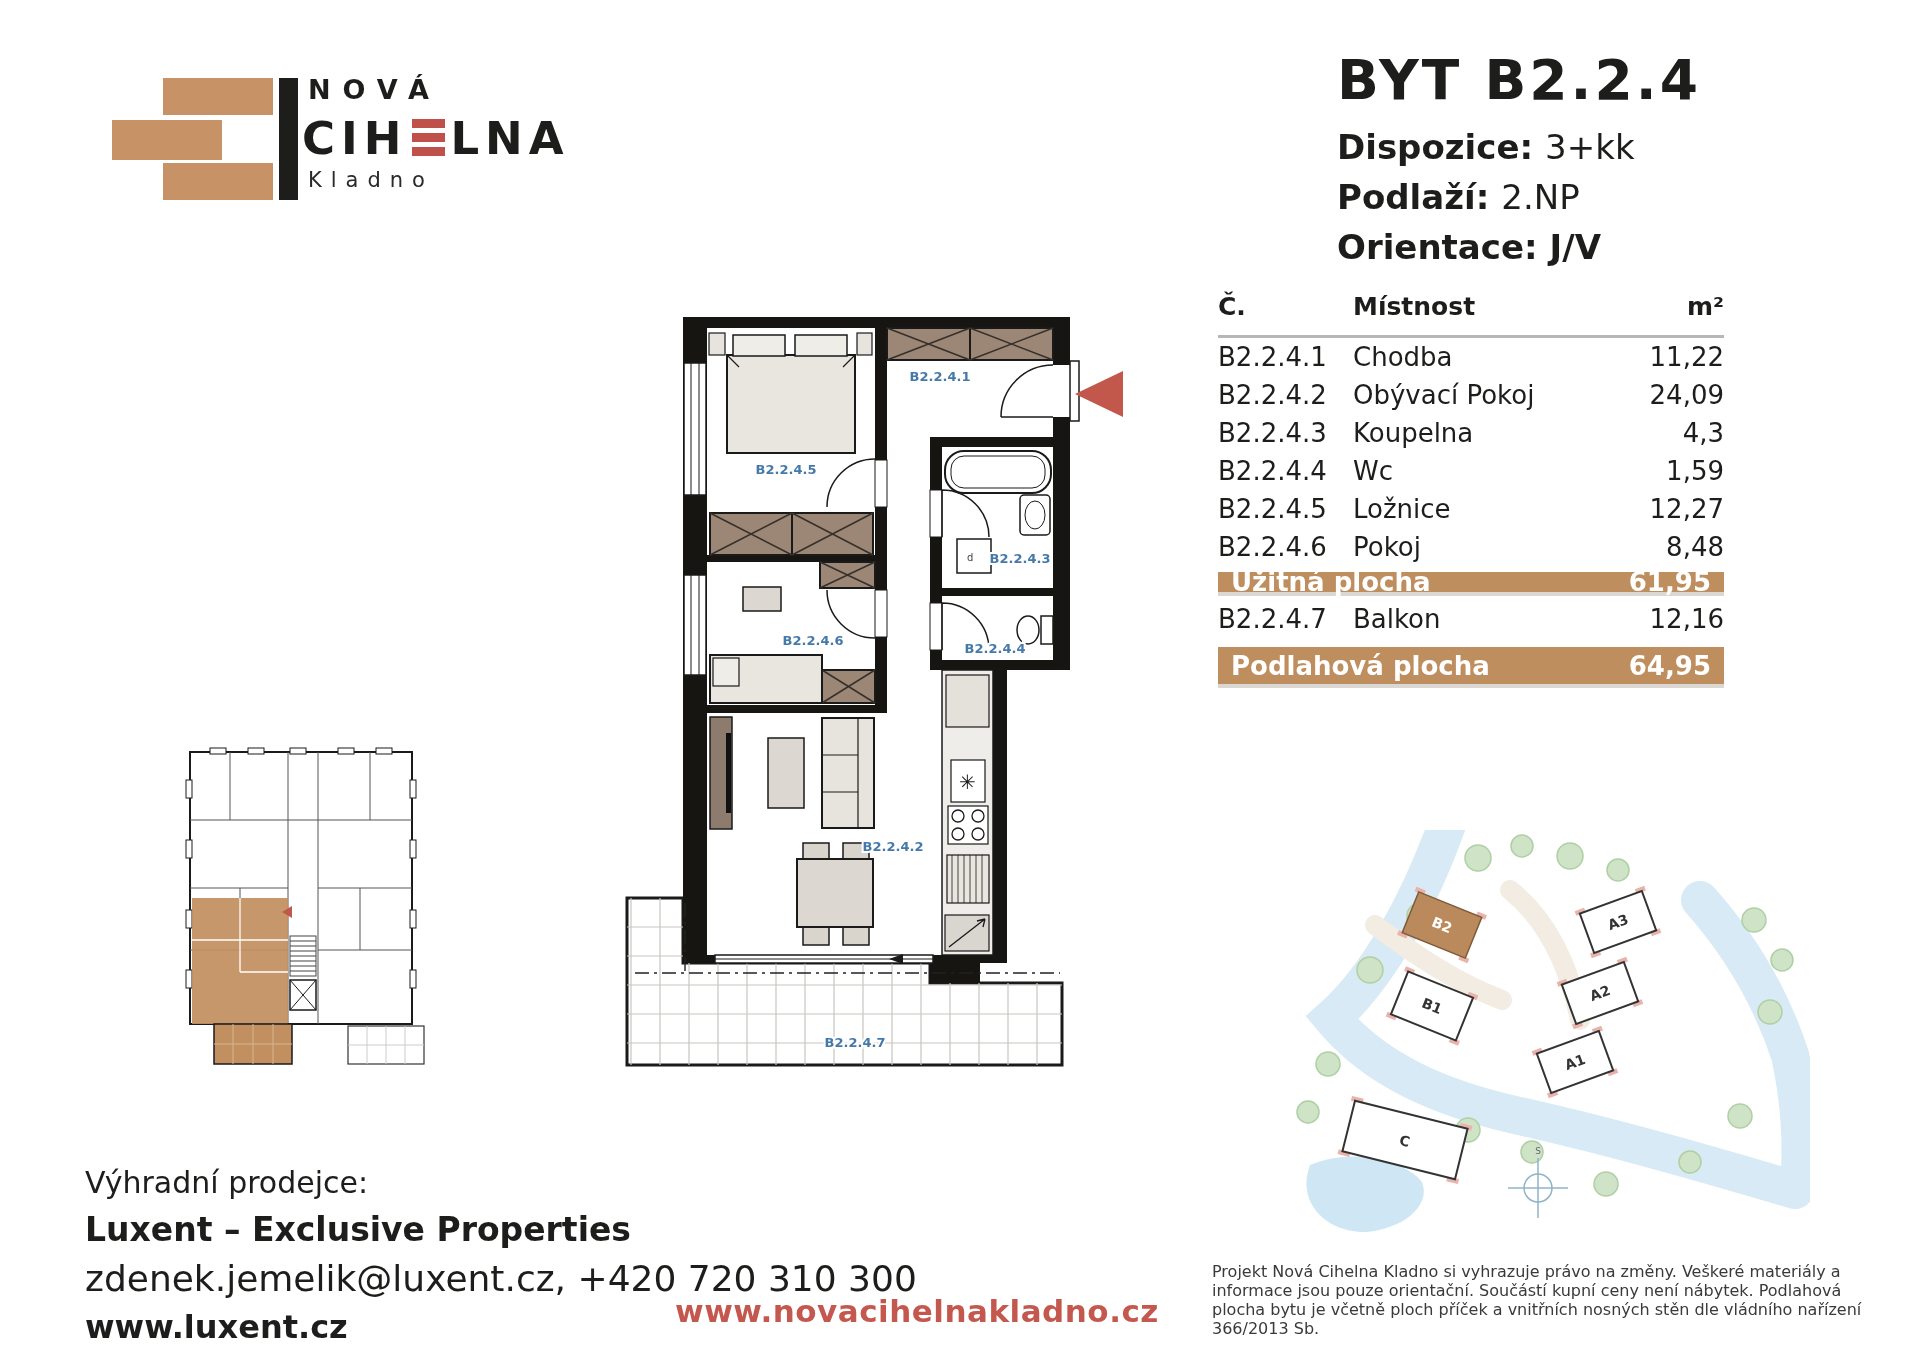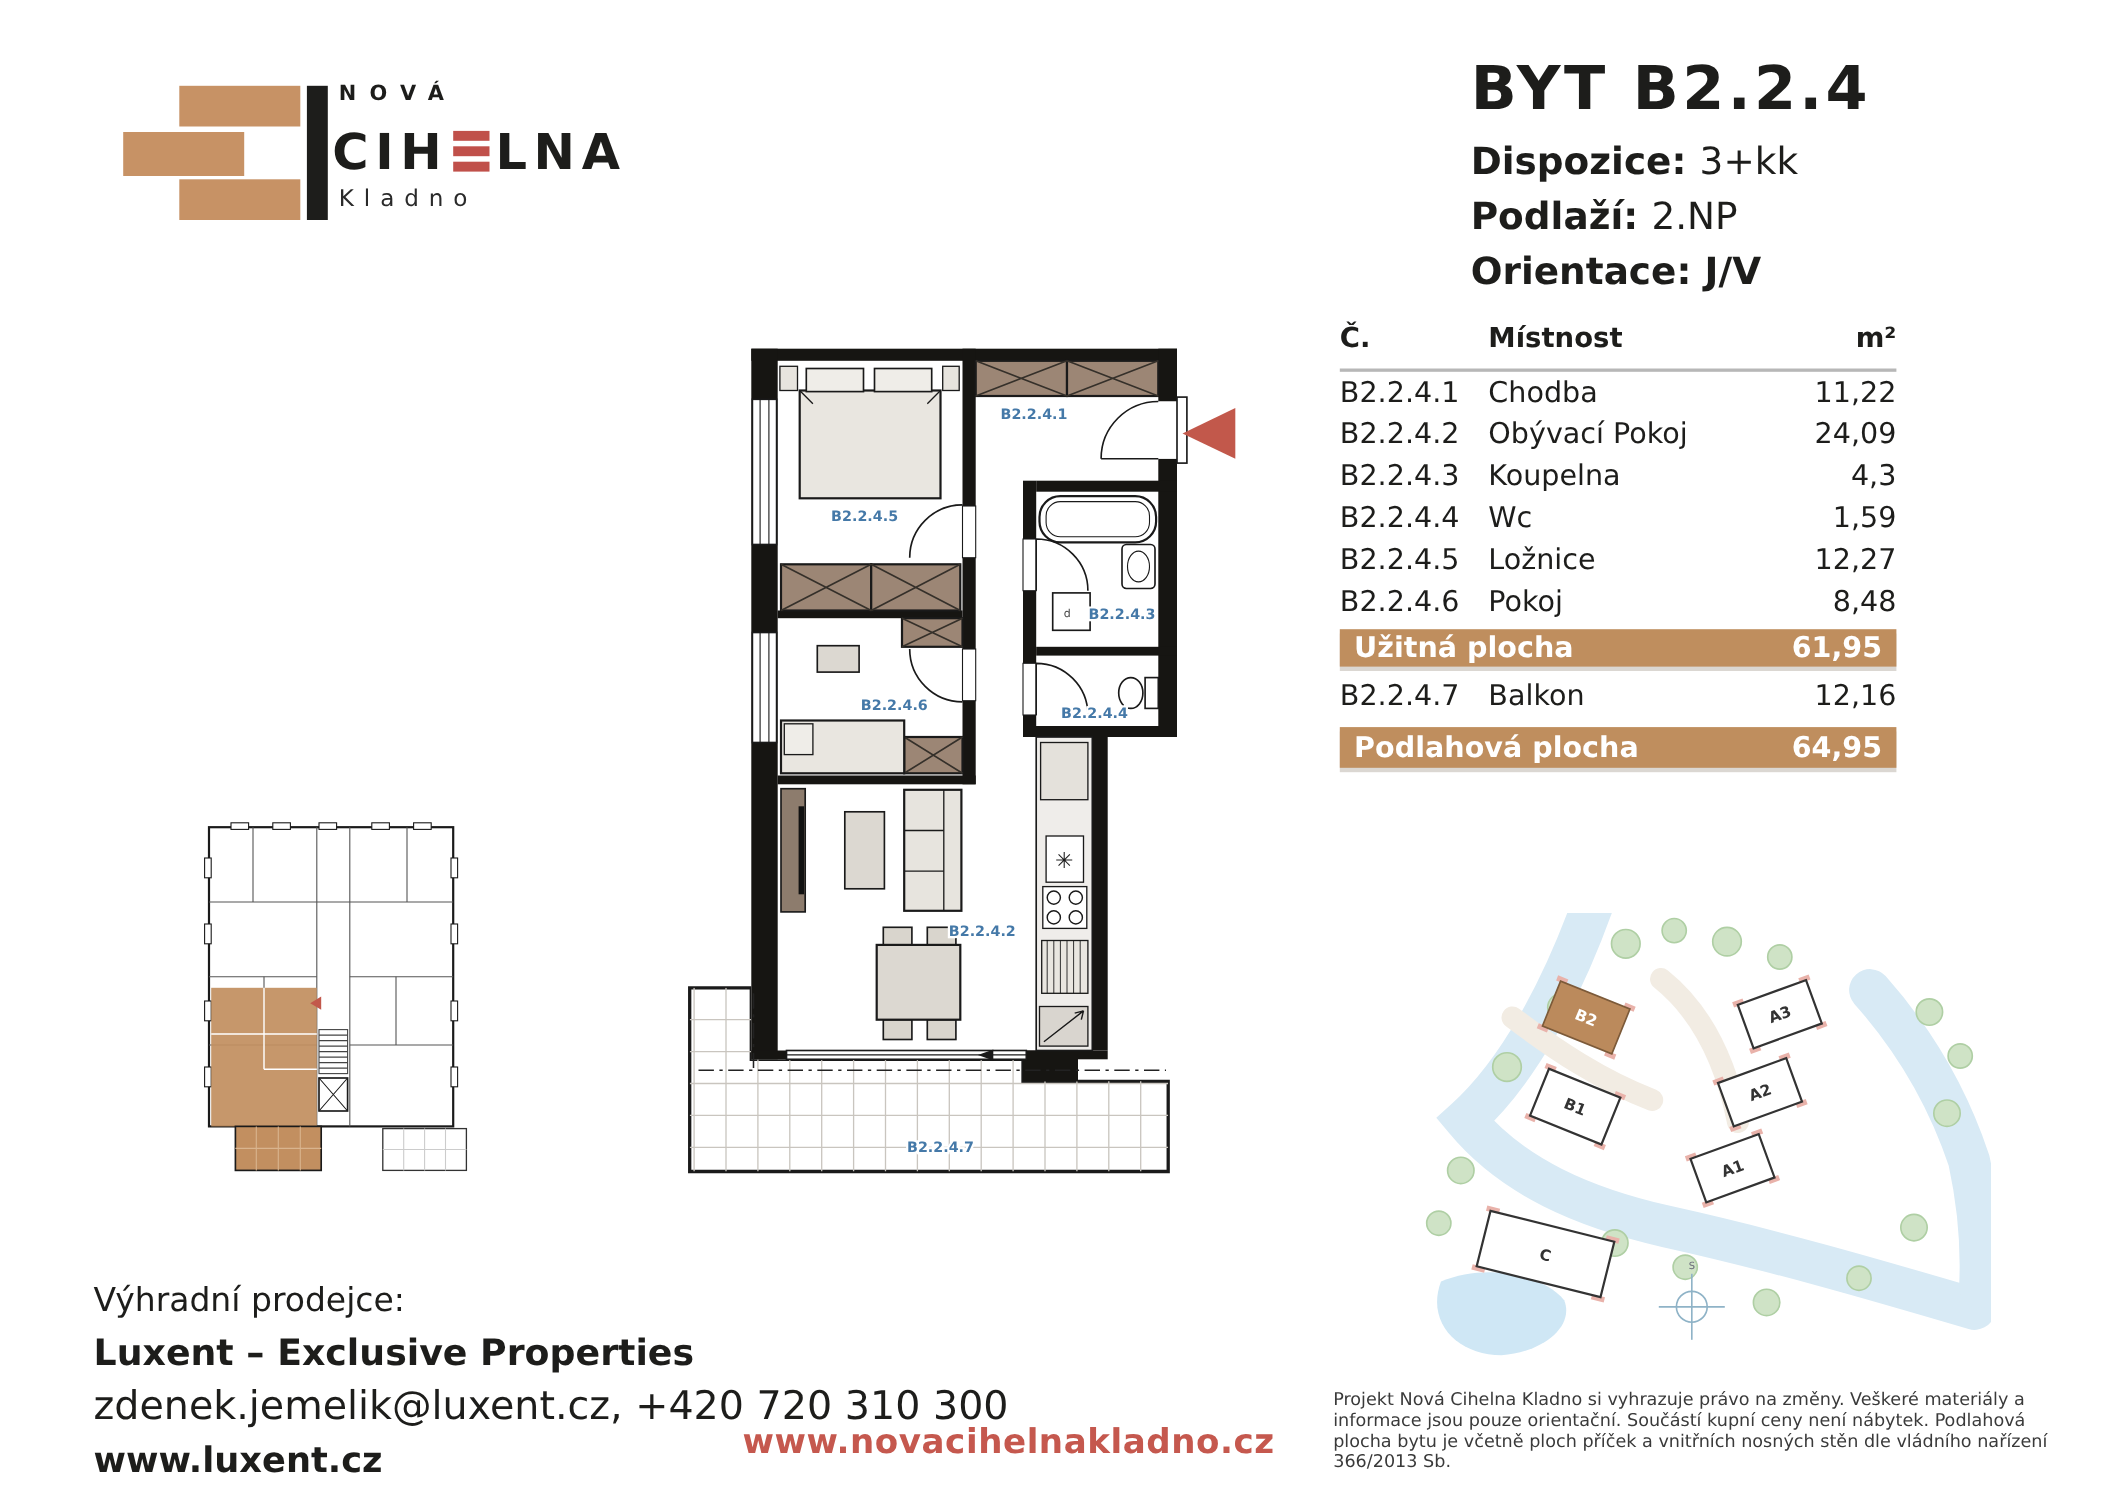--- a/index.html
+++ b/index.html
@@ -10,42 +10,42 @@
   }
   .abs{position:absolute;}
 
   
   #logo{left:112px;top:60px;width:440px;height:150px;}
   .brick{position:absolute;background:#c79265;}
   .brick.b1{left:51px;top:18px;width:110px;height:37px;}
   .brick.b2{left:0px;top:60px;width:110px;height:40px;}
   .brick.b3{left:51px;top:103px;width:110px;height:37px;}
   .logo-bar{position:absolute;left:167px;top:18px;width:19px;height:122px;background:#1d1d1b;}
-  .logo-top{position:absolute;left:196px;top:14px;font-size:19px;font-weight:600;letter-spacing:12px;color:#1d1d1b;}
+  .logo-top{position:absolute;left:196px;top:14px;font-size:27px;font-weight:600;letter-spacing:12px;color:#1d1d1b;}
   .logo-name{position:absolute;left:190px;top:52px;font-size:45px;font-weight:800;letter-spacing:6px;color:#1d1d1b;white-space:nowrap;text-align:center;}
   .logo-e{display:inline-block;width:33px;height:37px;margin:0 5px;vertical-align:-2px;}
   .logo-e i{display:block;width:33px;height:9px;background:#c0504a;margin-bottom:5px;}
   .logo-city{position:absolute;left:196px;top:108px;font-size:21px;font-weight:500;letter-spacing:9px;color:#2a2a2a;}
 
   
   #title{left:1337px;top:48px;font-size:55px;font-weight:800;letter-spacing:3px;}
   #specs{left:1337px;top:122px;}
   .spec-line{font-size:34px;height:50px;line-height:50px;white-space:nowrap;}
   .spec-line b{font-weight:800;margin-right:12px;}
   .spec-line .v{font-weight:400;}
   .spec-line .v.bold{font-weight:800;}
 
   
   #roomtable{left:1218px;top:292px;width:506px;}
   .t-head{display:grid;grid-template-columns:135px 1fr auto;font-size:25px;font-weight:800;padding-bottom:14px;}
   .t-head .num{text-align:right;}
   .t-rule{border-top:3px solid #b7b7b7;}
   .t-row{display:grid;grid-template-columns:135px 1fr auto;align-items:center;height:38px;font-size:26px;}
   .t-row .num{text-align:right;}
-  .t-bar{height:34px;background:#bf8e5e;color:#fff;font-size:26px;font-weight:800;
+  .t-bar{height:20px;background:#bf8e5e;color:#fff;font-size:26px;font-weight:800;
          display:flex;justify-content:space-between;align-items:center;padding:0 13px;
          box-shadow:0 4px 0 rgba(176,166,156,.45);margin-top:6px;}
   .t-bar.second{height:37px;margin-top:9px;}
   .t-row.balkon{margin-top:8px;}
 
   
   #seller{left:85px;top:1168px;line-height:1;}
   #seller .l1{font-size:30px;margin-bottom:15px;}
   #seller .l2{font-size:33px;font-weight:800;margin-bottom:15px;}
   #seller .l3{font-size:36px;margin-bottom:14px;}

